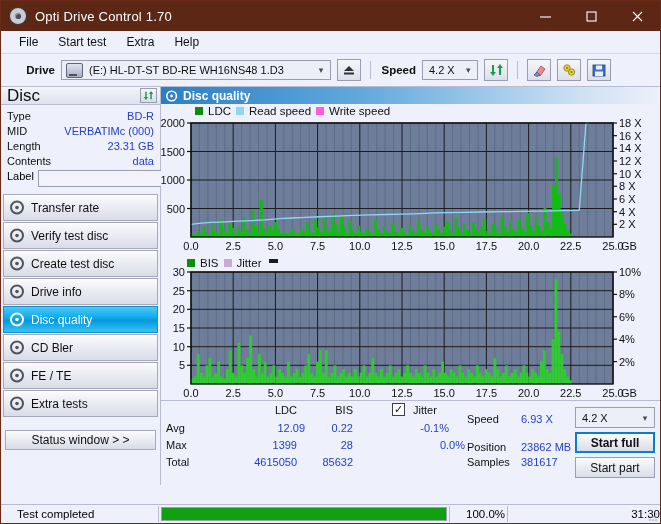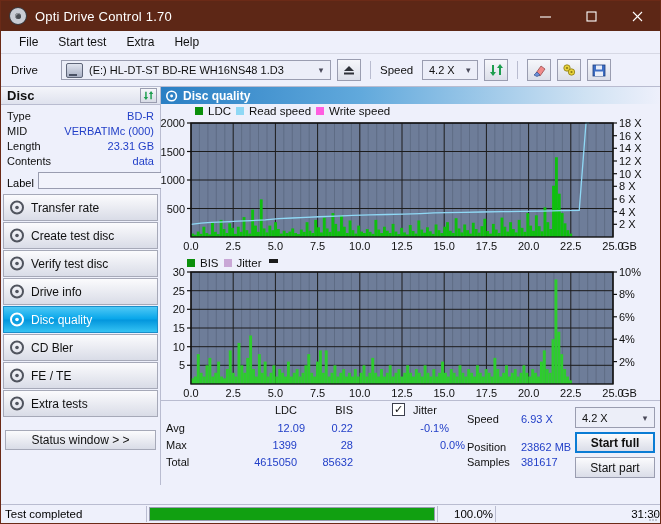--- a/index.html
+++ b/index.html
@@ -35,21 +35,21 @@
   .menubar{
     height:22px;background:#eef0fb;display:flex;align-items:center;
     padding-left:8px;border-bottom:1px solid #d6d8e4;
   }
   .menu-item{padding:2px 10px;font-size:12px;color:#101010;}
   
   .drivebar{
     height:32px;background:#eef0fb;display:flex;align-items:center;padding:0 6px;gap:6px;
     border-bottom:1px solid #b9bcd0;
   }
-  .lbl-bold{font-weight:normal;font-size:11.5px;color:#101010;}
+  .lbl-bold{font-weight:bold;font-size:11.5px;color:#101010;text-align:right;}
   .combo{
     height:20px;border:1px solid #9a9db0;background:#eceef8;display:flex;align-items:center;
     box-sizing:border-box;font-size:11px;color:#101010;
   }
   .combo .cval{padding:0 6px;white-space:nowrap;overflow:hidden;}
   .combo .carrow{margin-left:auto;width:18px;text-align:center;color:#4a4a5a;font-size:9px;}
   #drive-combo{width:270px;}
   #speed-combo{width:56px;}
   .drive-ico{
     width:15px;height:13px;margin-left:4px;flex:0 0 auto;position:relative;
@@ -64,28 +64,28 @@
   
   .body{display:flex;height:398px;}
   .left{width:160px;background:#eef0fb;border-right:1px solid #b9bcd0;box-sizing:border-box;}
   .right{flex:1;background:#eef0fb;position:relative;}
   
   .grp-head{
     height:18px;display:flex;align-items:center;justify-content:space-between;
     background:linear-gradient(#f4f5fa,#dfe2ee);border-bottom:1px solid #b9bcd0;
     padding:0 3px;box-sizing:border-box;
   }
-  .grp-title{font-weight:bold;font-size:13px;color:#101010;padding-left:3px;}
+  .grp-title{font-weight:normal;font-size:17px;color:#101010;padding-left:3px;}
   .sqbtn{width:17px;height:15px;border:1px solid #9a9db0;background:linear-gradient(#f6f7fb,#d8dbe6);
     display:flex;align-items:center;justify-content:center;box-sizing:border-box;}
   .disc-info{padding:3px 6px 2px 6px;}
   .row{display:flex;justify-content:space-between;align-items:center;height:15px;font-size:11px;}
   .row .k{color:#101010;}
   .row .v{color:#2340c8;}
-  .label-row{display:flex;align-items:flex-end;gap:4px;margin-top:2px;height:19px;}
+  .label-row{display:flex;align-items:flex-start;gap:4px;margin-top:2px;height:19px;}
   .label-input{flex:1;height:17px;border:1px solid #9a9db0;background:#f2f3fb;box-sizing:border-box;}
   .cd-ico{width:17px;height:17px;border:1px solid #9a9db0;background:linear-gradient(#f6f7fb,#d8dbe6);
     display:flex;align-items:center;justify-content:center;box-sizing:border-box;}
   .cd-glyph{width:12px;height:12px;border-radius:50%;
     background:radial-gradient(circle, #fdfbd0 0 20%, #cfc96a 21% 38%, #f1eeae 39% 72%, #b9b356 73% 100%);
     border:1px solid #8e8a3e;box-sizing:border-box;}
   
   .nav{padding:3px 2px 0 2px;}
   .nav-btn{
     height:27px;margin:0 0 1px 0;display:flex;align-items:center;gap:6px;padding-left:6px;
@@ -274,30 +274,30 @@
           </span>
           <span>Transfer rate</span>
         </div>
         <div class="nav-btn">
           <span class="nav-ico">
             <svg width="15" height="15" viewBox="0 0 15 15">
                 <circle cx="7" cy="7.5" r="6" fill="none" stroke="#50545e" stroke-width="2"></circle>
                 <circle cx="7" cy="7.5" r="1.8" fill="#50545e"></circle>
               </svg>
           </span>
-          <span>Create test disc</span>
+          <span>Verify test disc</span>
         </div>
         <div class="nav-btn">
           <span class="nav-ico">
             <svg width="15" height="15" viewBox="0 0 15 15">
                 <circle cx="7" cy="7.5" r="6" fill="none" stroke="#50545e" stroke-width="2"></circle>
                 <circle cx="7" cy="7.5" r="1.8" fill="#50545e"></circle>
               </svg>
           </span>
-          <span>Verify test disc</span>
+          <span>Create test disc</span>
         </div>
         <div class="nav-btn">
           <span class="nav-ico">
             <svg width="15" height="15" viewBox="0 0 15 15">
                 <circle cx="7" cy="7.5" r="6" fill="none" stroke="#50545e" stroke-width="2"></circle>
                 <circle cx="7" cy="7.5" r="1.8" fill="#50545e"></circle>
               </svg>
           </span>
           <span>Drive info</span>
         </div>
@@ -864,21 +864,21 @@
           <div class="cval">4.2 X</div>
           <div class="carrow">▾</div>
         </div>
         <div class="btn3d focus" style="position:absolute;left:414px;top:31px;width:80px;height:21px;font-weight:bold;">Start full</div>
         <div class="btn3d" style="position:absolute;left:414px;top:56px;width:80px;height:21px;">Start part</div>
       </div>
     </div>
   </div>
 
   <div class="statusbar">
-    <div class="sb-cell" style="width:146px;padding-left:4px;border-right:1px solid #b9bcd0;">Test completed</div>
+    <div class="sb-cell" style="width:146px;padding-left:4px;border-right:1px solid #b9bcd0;margin-left:12px;">Test completed</div>
     <div class="sb-cell" style="width:290px;padding:0 2px;">
       <div class="progress-outer" style="width:100%;">
         <div class="progress-fill" id="progress-fill" style="width: 100%;"></div>
       </div>
     </div>
     <div class="sb-cell" style="width:58px;padding-left:16px;border-left:1px solid #b9bcd0;">100.0%</div>
     <div class="sb-cell" style="flex:1;justify-content:flex-end;border-left:1px solid #b9bcd0;">31:30</div>
     <div style="position:absolute;right:2px;bottom:1px;width:10px;height:10px;">
       <svg width="10" height="10" viewBox="0 0 10 10">
         <circle cx="8" cy="8" r="0.8" fill="#8a8d9a"></circle>

